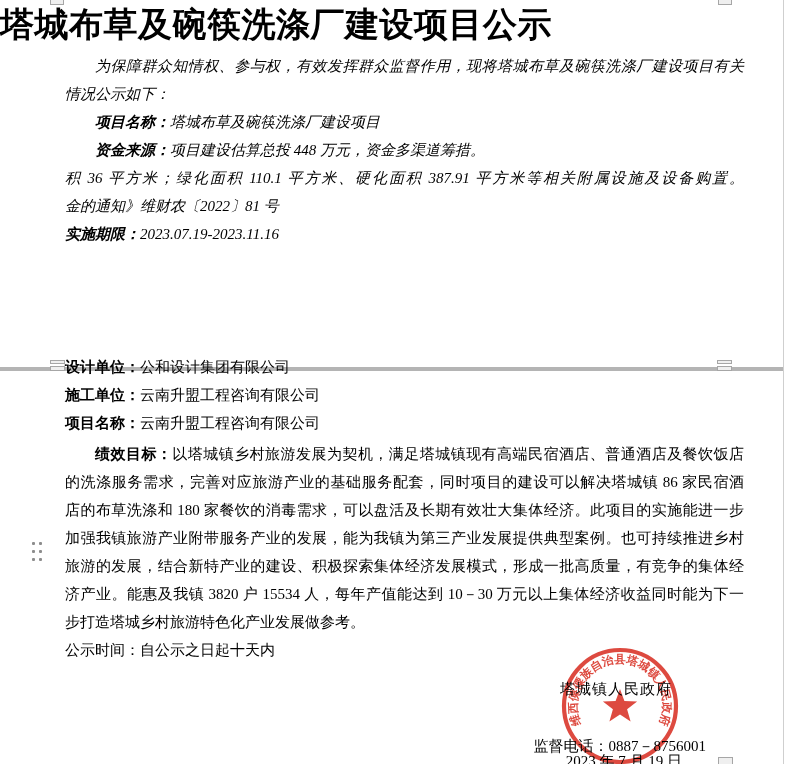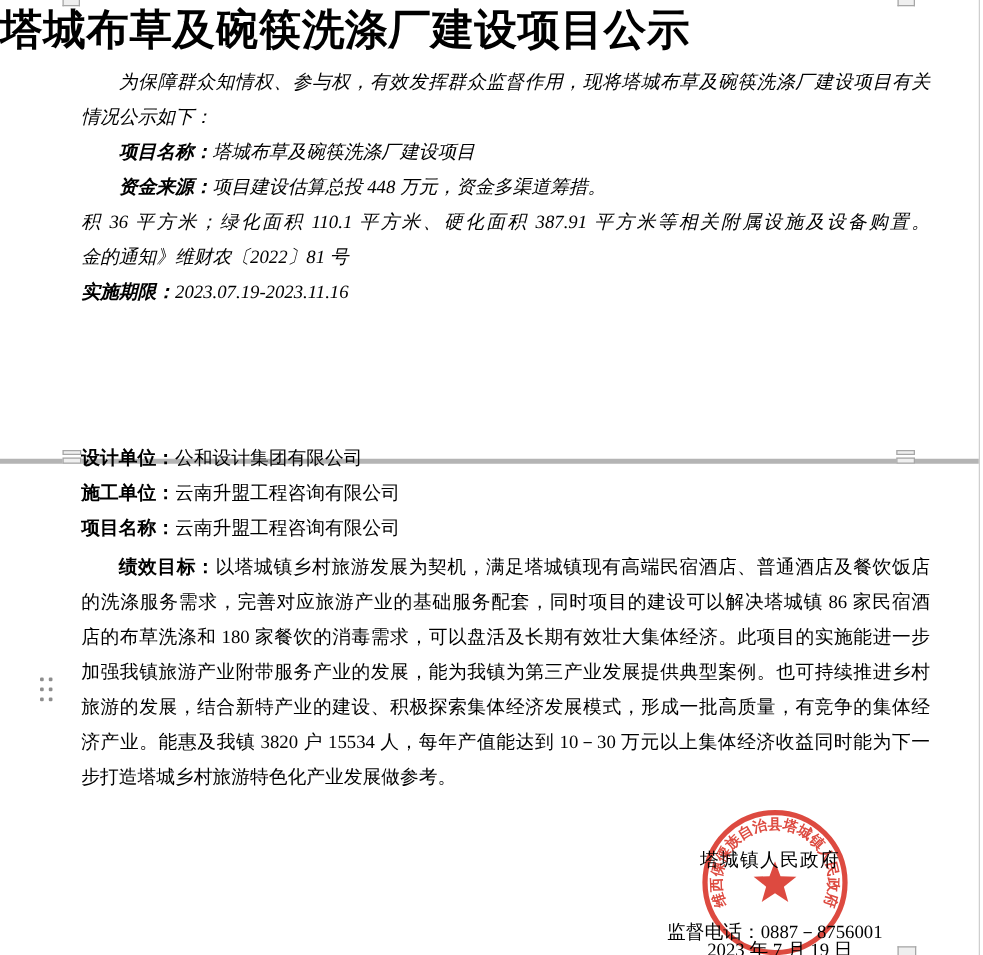--- a/index.html
+++ b/index.html
@@ -95,20 +95,21 @@
   <div class="gap-sm"></div>
 
   <div class="line jfull ind"><span class="lbl">绩效目标：</span><span>以塔城镇乡村旅游发展为契机，满足塔城镇现有高端民宿酒店、普通酒店及餐饮饭店</span></div>
   <div class="line jfull">的洗涤服务需求，完善对应旅游产业的基础服务配套，同时项目的建设可以解决塔城镇 86 家民宿酒</div>
   <div class="line jfull">店的布草洗涤和 180 家餐饮的消毒需求，可以盘活及长期有效壮大集体经济。此项目的实施能进一步</div>
   <div class="line jfull">加强我镇旅游产业附带服务产业的发展，能为我镇为第三产业发展提供典型案例。也可持续推进乡村</div>
   <div class="line jfull">旅游的发展，结合新特产业的建设、积极探索集体经济发展模式，形成一批高质量，有竞争的集体经</div>
   <div class="line jfull">济产业。能惠及我镇 3820 户 15534 人，每年产值能达到 10－30 万元以上集体经济收益同时能为下一</div>
   <div class="line">步打造塔城乡村旅游特色化产业发展做参考。</div>
 
+  <div class="line">公示时间：自公示之日起十天内</div>
 </div>
 
 <div class="stamp-line stamp-org">塔城镇人民政府</div>
 <div class="stamp-line stamp-date">2023 年 7 月 19 日</div>
 <div class="stamp-line stamp-phone">监督电话：0887－8756001</div>
 
 <svg class="seal" viewBox="0 0 132 132">
   <defs>
     <path id="sealArc" d="M 25.6 76.7 A 43 43 0 1 1 106.4 76.7" fill="none"></path>
   </defs>

